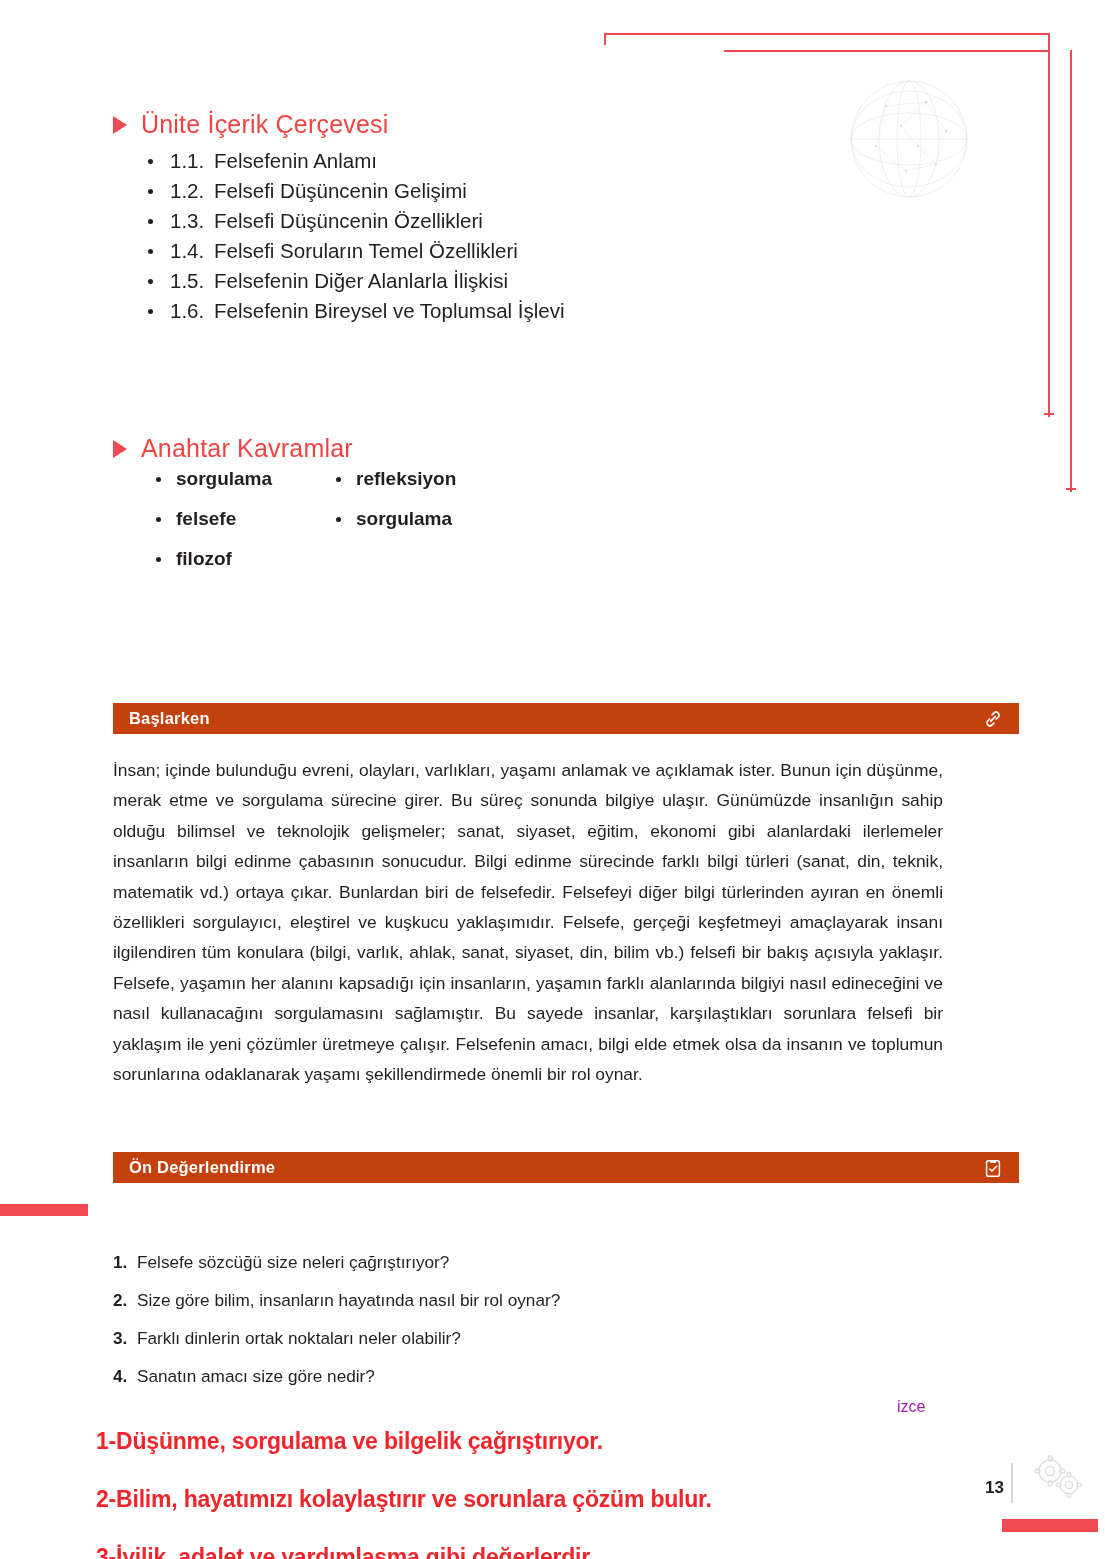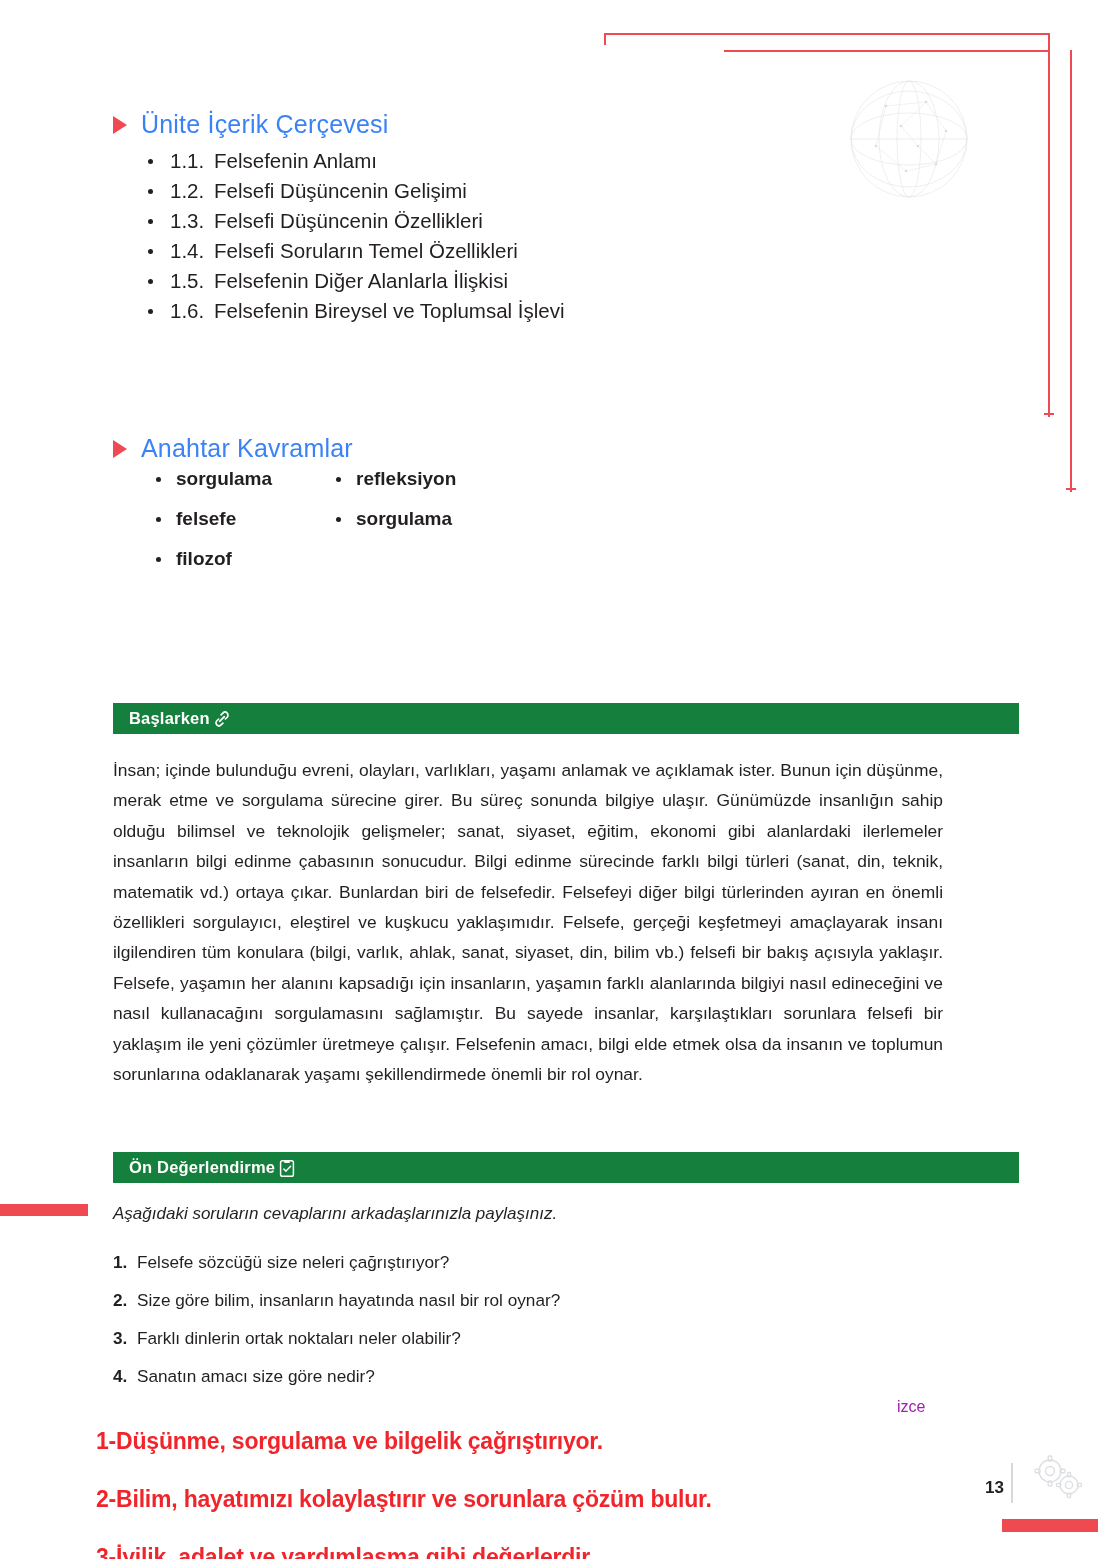--- a/index.html
+++ b/index.html
@@ -57,21 +57,21 @@
   }
   .arrow-tri {
     width: 0; height: 0;
     border-left: 14px solid #ef4a52;
     border-top: 9px solid transparent;
     border-bottom: 9px solid transparent;
   }
   .arrow-title {
     font-size: 25px;
     letter-spacing: 0.2px;
-    color: #3b82f6;
+    color: #ef4444;
   }
 
   
   .unit-list {
     position: absolute;
     left: 148px;
     top: 146px;
     margin: 0;
     padding: 0;
     list-style: none;
@@ -121,25 +121,25 @@
     position: absolute;
     left: 8px; top: 7px;
     width: 5px; height: 5px;
     border-radius: 50%;
     background: #231f20;
   }
 
   
   .banner {
     position: absolute;
-    background: #15803d;
+    background: #c2410c;
     height: 31px;
     display: flex;
     align-items: center;
-    justify-content: flex-start;
+    justify-content: space-between;
     padding: 0 14px 0 16px;
     box-sizing: border-box;
   }
   .banner-title {
     color: #ffffff;
     font-size: 16.5px;
     font-weight: bold;
     letter-spacing: 0.2px;
   }
   .banner-icon {
@@ -338,21 +338,20 @@
     <span class="banner-title">Ön Değerlendirme</span>
     <span class="banner-icon">
       <svg viewBox="0 0 24 24" width="22" height="22" fill="none" stroke="#ffffff" stroke-width="1.6" stroke-linecap="round" stroke-linejoin="round">
         <rect x="5" y="4" width="14" height="17" rx="2"></rect>
         <path d="M9 4 h6 v2.5 h-6 z" fill="#ffffff" stroke="none"></path>
         <path d="M8.5 13 l2.4 2.4 L16 10"></path>
       </svg>
     </span>
   </div>
 
-  <div class="italic-note">Aşağıdaki soruların cevaplarını arkadaşlarınızla paylaşınız.</div>
 
   <div class="q-list">
     <div class="q-item">
       <span class="q-num">1.</span><span>Felsefe sözcüğü size neleri çağrıştırıyor?</span>
     </div>
     <div class="q-item">
       <span class="q-num">2.</span><span>Size göre bilim, insanların hayatında nasıl bir rol oynar?</span>
     </div>
     <div class="q-item">
       <span class="q-num">3.</span><span>Farklı dinlerin ortak noktaları neler olabilir?</span>

